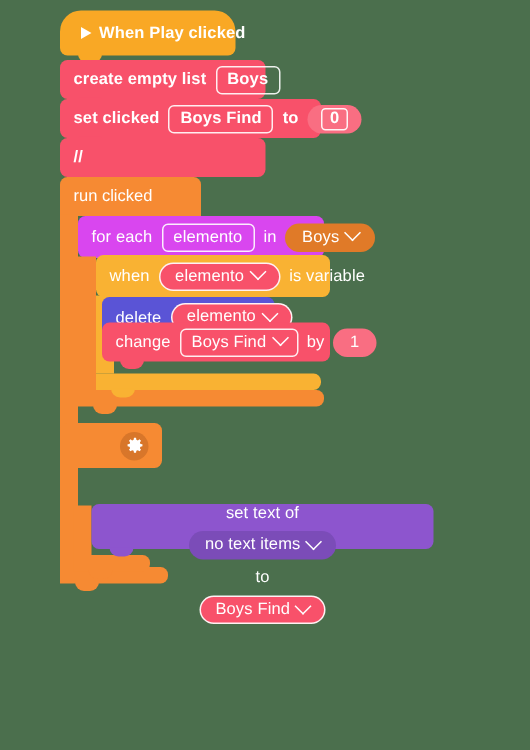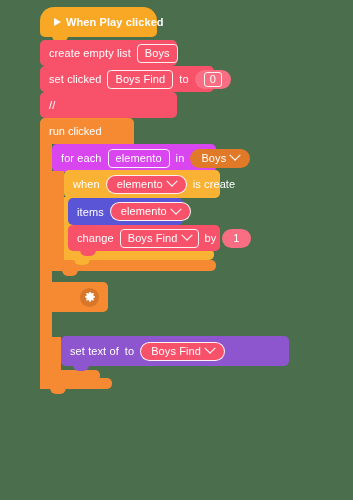--- a/index.html
+++ b/index.html
@@ -31,21 +31,21 @@
     position:absolute;
     left:12px;bottom:-5px;
     width:16px;height:6px;
     border-radius:0 0 6px 6px;
     background:inherit;
   }
   .bump::after{content:"";}
 
   
   .c-hat   {background:#f9a825;}
-  .c-red   {background:#f8516a;}
+  .c-red   {background:#f8516a;font-weight:bold;}
 
   
   #hat{
     left:16px;top:7px;width:117px;height:30px;
     border-radius:14px 14px 5px 5px;
     padding-left:14px;
     font-weight:bold;font-size:11px;
   }
   .play-tri{
     width:0;height:0;
@@ -133,21 +133,21 @@
   }
   #wh-left{position:absolute;left:40px;top:197px;width:12px;height:52px;background:#f9b233;}
   #wh-bottom{
     position:absolute;left:40px;top:249px;width:150px;height:11px;
     background:#f9b233;border-radius:0 5px 5px 0;
   }
   #wh-bottom .bump{left:10px;bottom:-5px;background:#f9b233;}
 
   
   #b-delete{left:44px;top:198px;width:115px;height:27px;background:#5a54d6;}
-  #b-change{left:44px;top:225px;width:152px;height:26px;background:#f8516a;}
+  #b-change{left:44px;top:215px;width:152px;height:26px;background:#f8516a;}
 
   
   #gear-blk{
     position:absolute;left:16px;top:282px;width:59px;height:30px;
     background:#f68a33;border-radius:5px 5px 5px 0;
     display:flex;align-items:center;justify-content:flex-end;padding-right:9px;
   }
   .gear-circle{
     width:19px;height:19px;border-radius:50%;
     background:#d8762a;display:flex;align-items:center;justify-content:center;
@@ -159,21 +159,21 @@
     background:#f68a33;border-radius:5px 5px 0 0;
   }
   #fv-left{position:absolute;left:25px;top:337px;width:12px;height:33px;background:#f68a33;}
   #fv-bottom{
     position:absolute;left:25px;top:370px;width:51px;height:11px;
     background:#f68a33;border-radius:0 5px 5px 0;
   }
   #fv-bottom .bump{left:10px;bottom:-5px;background:#f68a33;}
 
   
-  #b-settext{left:37px;top:336px;width:228px;height:30px;background:#8d55ce;}
+  #b-settext{left:37px;top:336px;width:228px;height:30px;background:#8d55ce;flex-direction:column;}
 
   .lbl{white-space:nowrap;}
 </style>
 </head>
 <body>
 
 <div id="canvas">
 
   <div class="blk c-hat" id="hat">
     <span class="play-tri"></span>
@@ -226,29 +226,29 @@
   <div id="fe-bottom">
     <span class="bump"></span>
   </div>
 
   <div class="blk row" id="wh-head">
     <span class="lbl">when</span>
     <span class="oval pink bordered">
       <span>elemento</span>
       <span class="caret"></span>
     </span>
-    <span class="lbl">is create</span>
+    <span class="lbl">is variable</span>
   </div>
   <div id="wh-left"></div>
   <div id="wh-bottom">
     <span class="bump"></span>
   </div>
 
   <div class="blk row" id="b-delete">
-    <span class="lbl">items</span>
+    <span class="lbl">delete</span>
     <span class="oval pink bordered">
       <span>elemento</span>
       <span class="caret"></span>
     </span>
     <span class="bump" style="background:#5a54d6"></span>
   </div>
 
   <div class="blk row" id="b-change">
     <span class="lbl">change</span>
     <span class="field-box" style="display:flex;align-items:center;gap:5px;">
@@ -269,20 +269,24 @@
     </span>
   </div>
 
   <div id="fv-left"></div>
   <div id="fv-bottom">
     <span class="bump"></span>
   </div>
 
   <div class="blk row" id="b-settext">
     <span class="lbl">set text of</span>
+    <span class="oval dkpurple">
+      <span>no text items</span>
+      <span class="caret"></span>
+    </span>
     <span class="lbl">to</span>
     <span class="oval pink bordered">
       <span>Boys Find</span>
       <span class="caret"></span>
     </span>
     <span class="bump" style="background:#8d55ce"></span>
   </div>
 
 </div>
 

